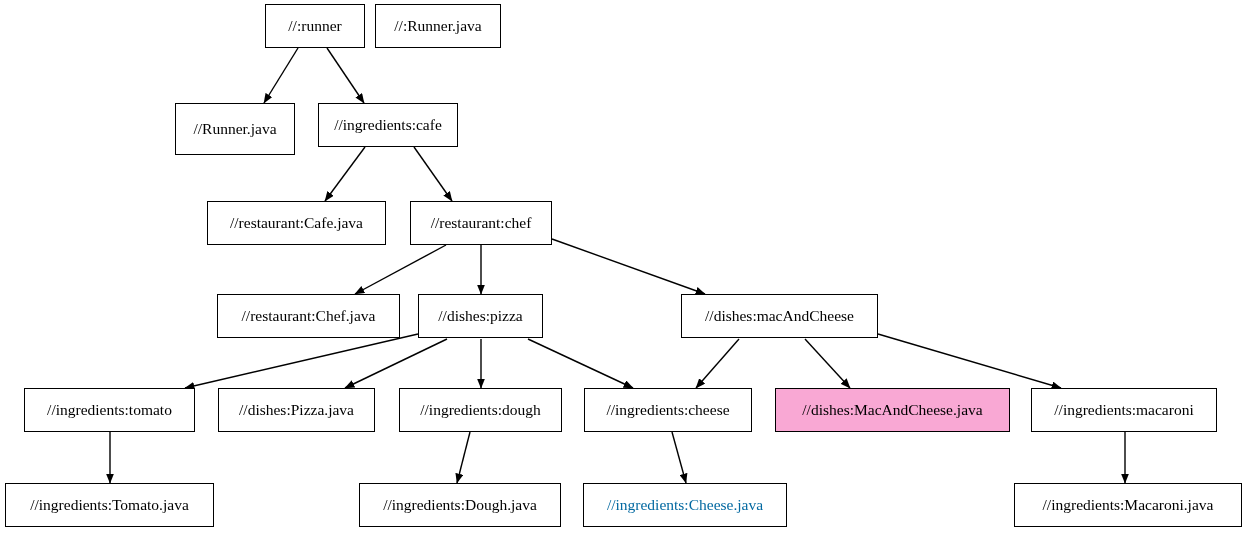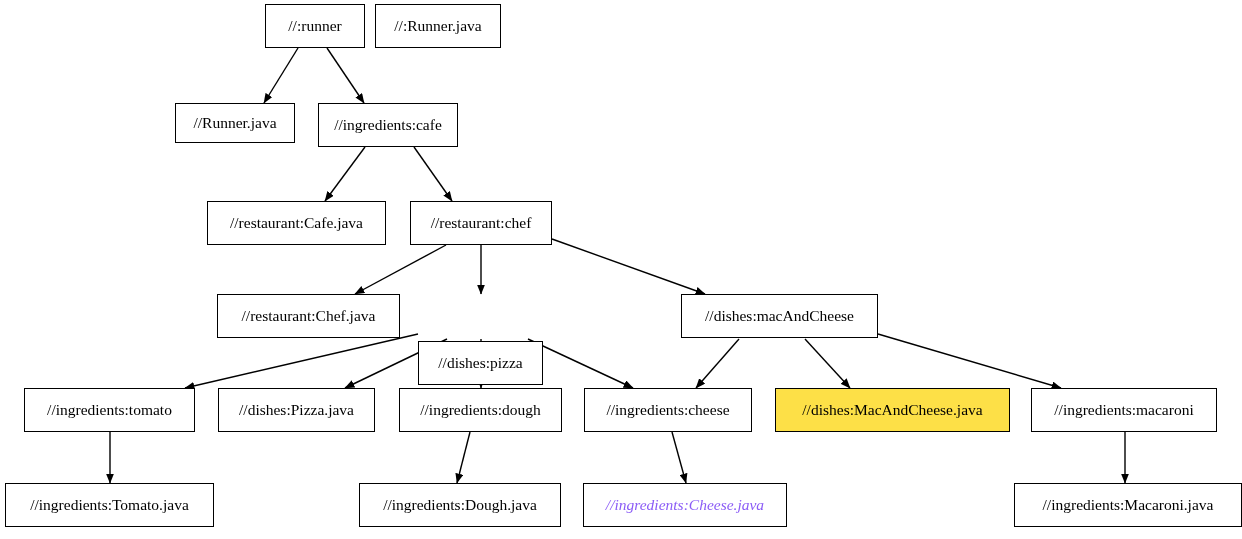--- a/index.html
+++ b/index.html
@@ -75,65 +75,65 @@
         <line x1="1125" y1="432" x2="1125" y2="483" stroke="#000000" stroke-width="1.4" marker-end="url(#arrowhead)"></line>
       </g>
   </svg>
   <div id="nodes-group">
       <div class="graph-node" style="left: 265px; top: 4px; width: 100px; height: 44px; border-color: rgb(0, 0, 0); background: rgb(255, 255, 255);">
         <span class="node-label" style="color: rgb(0, 0, 0);">//:runner</span>
       </div>
       <div class="graph-node" style="left: 375px; top: 4px; width: 126px; height: 44px; border-color: rgb(0, 0, 0); background: rgb(255, 255, 255);">
         <span class="node-label" style="color: rgb(0, 0, 0);">//:Runner.java</span>
       </div>
-      <div class="graph-node" style="left: 175px; top: 103px; width: 120px; height: 40px; border-color: rgb(0, 0, 0); background: rgb(255, 255, 255);">
+      <div class="graph-node" style="left: 175px; top: 103px; width: 120px; height: 52px; border-color: rgb(0, 0, 0); background: rgb(255, 255, 255);">
         <span class="node-label" style="color: rgb(0, 0, 0);">//Runner.java</span>
       </div>
       <div class="graph-node" style="left: 318px; top: 103px; width: 140px; height: 44px; border-color: rgb(0, 0, 0); background: rgb(255, 255, 255);">
         <span class="node-label" style="color: rgb(0, 0, 0);">//ingredients:cafe</span>
       </div>
       <div class="graph-node" style="left: 207px; top: 201px; width: 179px; height: 44px; border-color: rgb(0, 0, 0); background: rgb(255, 255, 255);">
         <span class="node-label" style="color: rgb(0, 0, 0);">//restaurant:Cafe.java</span>
       </div>
       <div class="graph-node" style="left: 410px; top: 201px; width: 142px; height: 44px; border-color: rgb(0, 0, 0); background: rgb(255, 255, 255);">
         <span class="node-label" style="color: rgb(0, 0, 0);">//restaurant:chef</span>
       </div>
       <div class="graph-node" style="left: 217px; top: 294px; width: 183px; height: 44px; border-color: rgb(0, 0, 0); background: rgb(255, 255, 255);">
         <span class="node-label" style="color: rgb(0, 0, 0);">//restaurant:Chef.java</span>
       </div>
-      <div class="graph-node" style="left: 418px; top: 294px; width: 125px; height: 44px; border-color: rgb(0, 0, 0); background: rgb(255, 255, 255); margin-top: 47px;">
+      <div class="graph-node" style="left: 418px; top: 294px; width: 125px; height: 44px; border-color: rgb(0, 0, 0); background: rgb(255, 255, 255);">
         <span class="node-label" style="color: rgb(0, 0, 0);">//dishes:pizza</span>
       </div>
       <div class="graph-node" style="left: 681px; top: 294px; width: 197px; height: 44px; border-color: rgb(0, 0, 0); background: rgb(255, 255, 255);">
         <span class="node-label" style="color: rgb(0, 0, 0);">//dishes:macAndCheese</span>
       </div>
       <div class="graph-node" style="left: 24px; top: 388px; width: 171px; height: 44px; border-color: rgb(0, 0, 0); background: rgb(255, 255, 255);">
         <span class="node-label" style="color: rgb(0, 0, 0);">//ingredients:tomato</span>
       </div>
       <div class="graph-node" style="left: 218px; top: 388px; width: 157px; height: 44px; border-color: rgb(0, 0, 0); background: rgb(255, 255, 255);">
         <span class="node-label" style="color: rgb(0, 0, 0);">//dishes:Pizza.java</span>
       </div>
       <div class="graph-node" style="left: 399px; top: 388px; width: 163px; height: 44px; border-color: rgb(0, 0, 0); background: rgb(255, 255, 255);">
         <span class="node-label" style="color: rgb(0, 0, 0);">//ingredients:dough</span>
       </div>
       <div class="graph-node" style="left: 584px; top: 388px; width: 168px; height: 44px; border-color: rgb(0, 0, 0); background: rgb(255, 255, 255);">
         <span class="node-label" style="color: rgb(0, 0, 0);">//ingredients:cheese</span>
       </div>
-      <div class="graph-node" style="left: 775px; top: 388px; width: 235px; height: 44px; border-color: rgb(0, 0, 0); background: #fde047;">
+      <div class="graph-node" style="left: 775px; top: 388px; width: 235px; height: 44px; border-color: rgb(0, 0, 0); background: #f9a8d4;">
         <span class="node-label" style="color: rgb(0, 0, 0);">//dishes:MacAndCheese.java</span>
       </div>
       <div class="graph-node" style="left: 1031px; top: 388px; width: 186px; height: 44px; border-color: rgb(0, 0, 0); background: rgb(255, 255, 255);">
         <span class="node-label" style="color: rgb(0, 0, 0);">//ingredients:macaroni</span>
       </div>
       <div class="graph-node" style="left: 5px; top: 483px; width: 209px; height: 44px; border-color: rgb(0, 0, 0); background: rgb(255, 255, 255);">
         <span class="node-label" style="color: rgb(0, 0, 0);">//ingredients:Tomato.java</span>
       </div>
       <div class="graph-node" style="left: 359px; top: 483px; width: 202px; height: 44px; border-color: rgb(0, 0, 0); background: rgb(255, 255, 255);">
         <span class="node-label" style="color: rgb(0, 0, 0);">//ingredients:Dough.java</span>
       </div>
       <div class="graph-node" style="left: 583px; top: 483px; width: 204px; height: 44px; border-color: rgb(0, 0, 0); background: rgb(255, 255, 255);">
-        <span class="node-label" style="color: #8b5cf6; font-style: italic;">//ingredients:Cheese.java</span>
+        <span class="node-label" style="color: #0369a1;">//ingredients:Cheese.java</span>
       </div>
       <div class="graph-node" style="left: 1014px; top: 483px; width: 228px; height: 44px; border-color: rgb(0, 0, 0); background: rgb(255, 255, 255);">
         <span class="node-label" style="color: rgb(0, 0, 0);">//ingredients:Macaroni.java</span>
       </div>
     </div>
 </div>
 
 </body></html>

